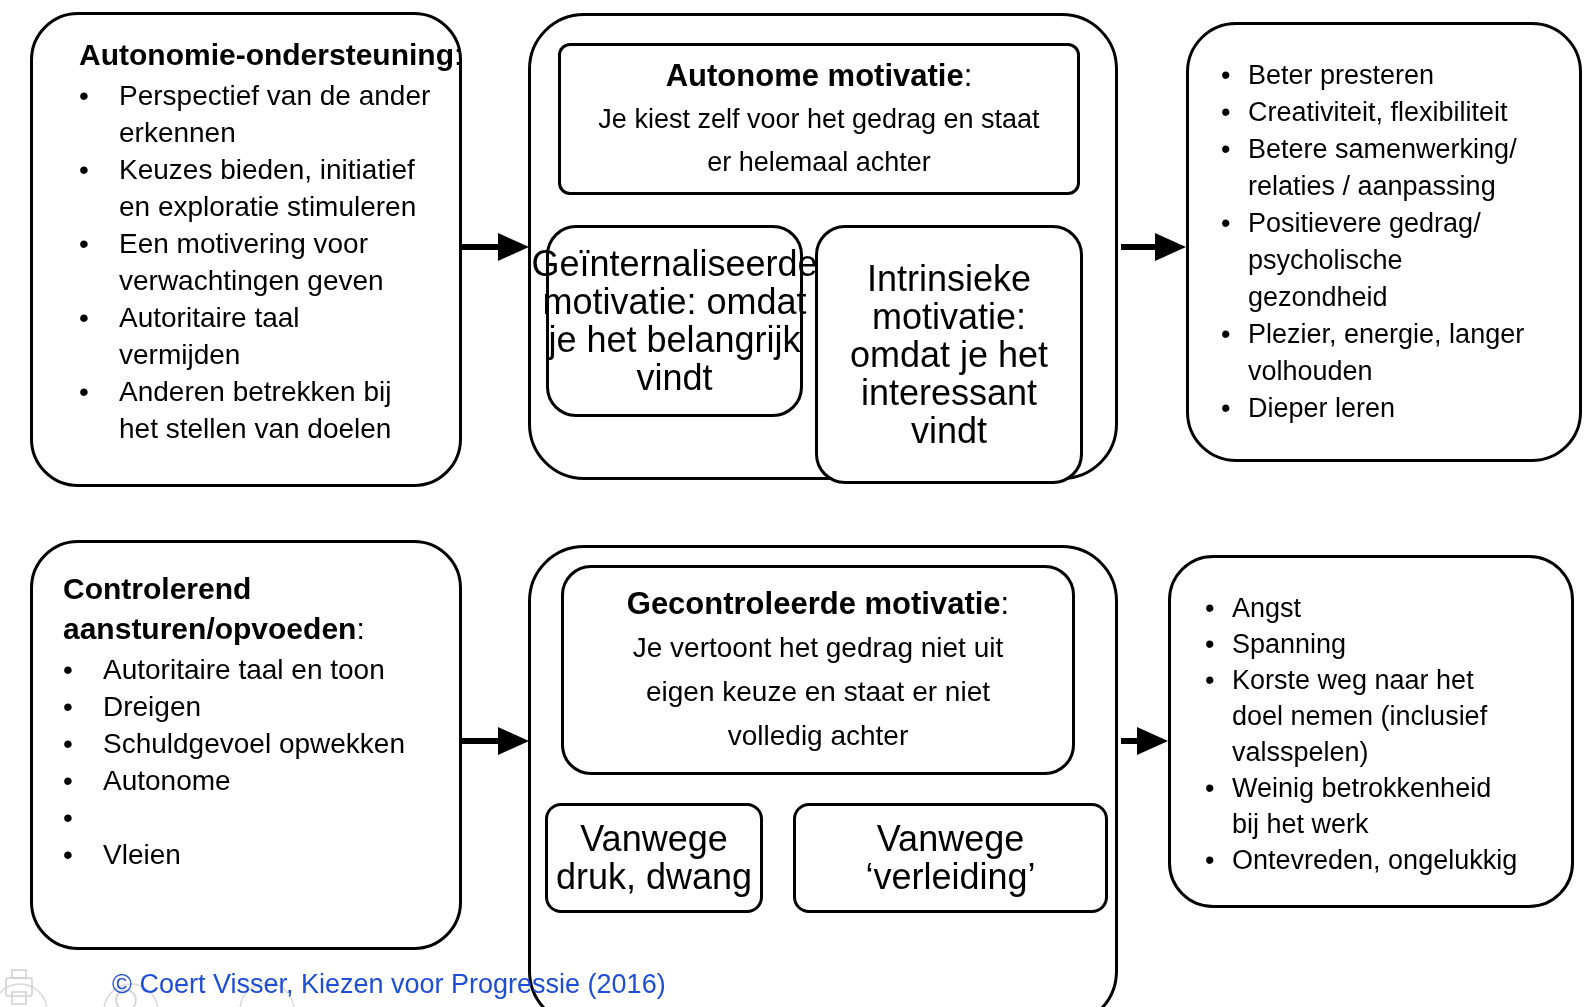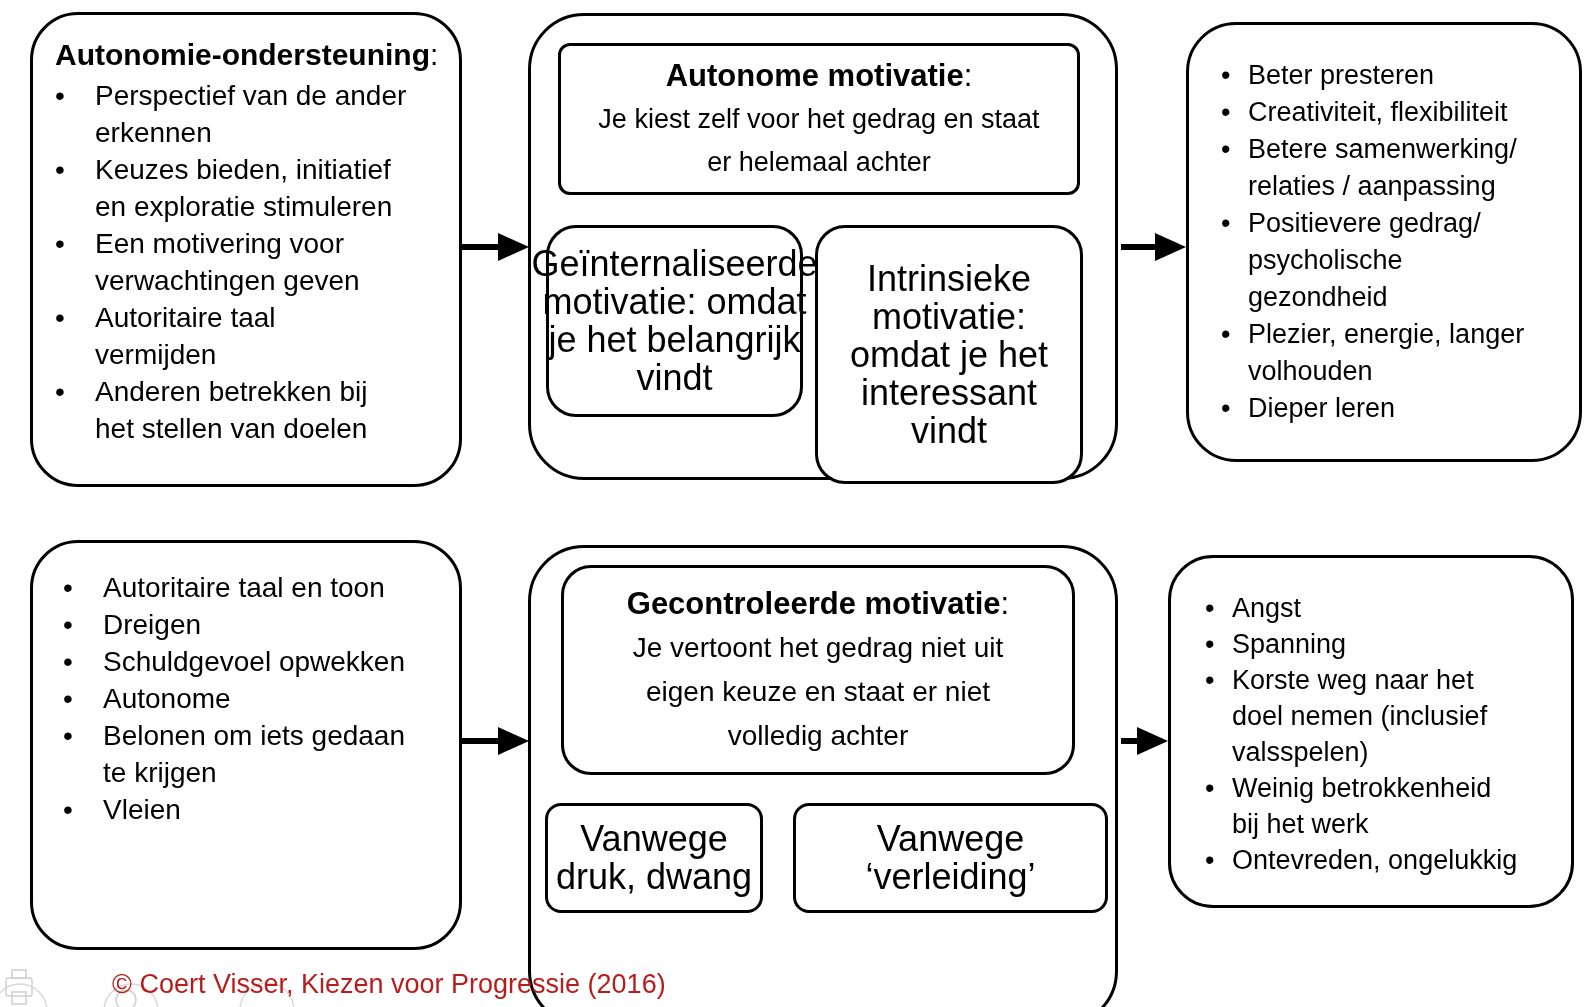--- a/index.html
+++ b/index.html
@@ -27,21 +27,21 @@
   .thin  { stroke: #000; stroke-width: 1.7; }
   .ghost-circle { fill: none; stroke: #d9d9d9; stroke-width: 1.5; }
   .ghost-glyph  { fill: none; stroke: #cfcfcf; stroke-width: 1.5; }
 
   .box {
     position: absolute;
     border: 3px solid #000;
     background: #fff;
     box-sizing: border-box;
   }
-  .outer-a { left: 30px;  top: 12px;  width: 432px; height: 475px; border-radius: 48px; padding: 20px 8px 0 22px; }
+  .outer-a { left: 30px;  top: 12px;  width: 432px; height: 475px; border-radius: 48px; padding: 20px 8px 0 46px; }
   .outer-b { left: 528px; top: 13px;  width: 590px; height: 467px; border-radius: 56px; }
   .outer-c { left: 1186px; top: 22px; width: 396px; height: 440px; border-radius: 50px; padding: 32px 6px 0 32px; }
   .outer-d { left: 30px;  top: 540px; width: 432px; height: 410px; border-radius: 48px; padding: 26px 8px 0 30px; }
   .outer-e { left: 528px; top: 545px; width: 590px; height: 482px; border-radius: 56px; }
   .outer-f { left: 1168px; top: 555px; width: 406px; height: 353px; border-radius: 45px; padding: 32px 6px 0 34px; }
 
   .box-title {
     font-size: 30px;
     line-height: 40px;
     margin-bottom: 2px;
@@ -81,21 +81,21 @@
   .hdr-body  { font-size: 27px; line-height: 43px; white-space: pre; }
   .hdr-e .hdr-body { font-size: 28px; line-height: 44px; }
   .sub-text  { font-size: 36px; line-height: 38px; white-space: pre; }
 
   .credit {
     position: absolute;
     left: 112px;
     top: 968px;
     font-size: 27px;
     line-height: 32px;
-    color: #b91c1c;
+    color: #1d4ed8;
   }
 </style>
 </head>
 <body>
 
 <div class="canvas">
 
   <svg class="overlay" viewBox="0 0 1596 1007" xmlns="http://www.w3.org/2000/svg">
 
     <g>
@@ -212,40 +212,40 @@
         <span class="txt">Plezier, energie, langer
 volhouden</span>
       </div>
     <div class="item">
         <span class="marker">•</span>
         <span class="txt">Dieper leren</span>
       </div>
   </div>
 
   <div class="box outer-d list-wide">
+    <div class="box-title"><span class="t">Controlerend
+aansturen/opvoeden</span><span class="suffix">:</span></div>
     <div class="item">
         <span class="marker">•</span>
         <span class="txt">Autoritaire taal en toon</span>
       </div>
     <div class="item">
         <span class="marker">•</span>
         <span class="txt">Dreigen</span>
       </div>
     <div class="item">
         <span class="marker">•</span>
         <span class="txt">Schuldgevoel opwekken</span>
       </div>
     <div class="item">
         <span class="marker">•</span>
         <span class="txt">Autonome</span>
       </div>
     <div class="item">
         <span class="marker">•</span>
-        <span class="txt">Belonen om iets gedaan
-te krijgen</span>
       </div>
     <div class="item">
         <span class="marker">•</span>
         <span class="txt">Vleien</span>
       </div>
   </div>
 
   <div class="box outer-e">
     <div class="inner hdr-e">
       <div class="hdr-title"><span class="t">Gecontroleerde motivatie</span><span class="suffix">:</span></div>

